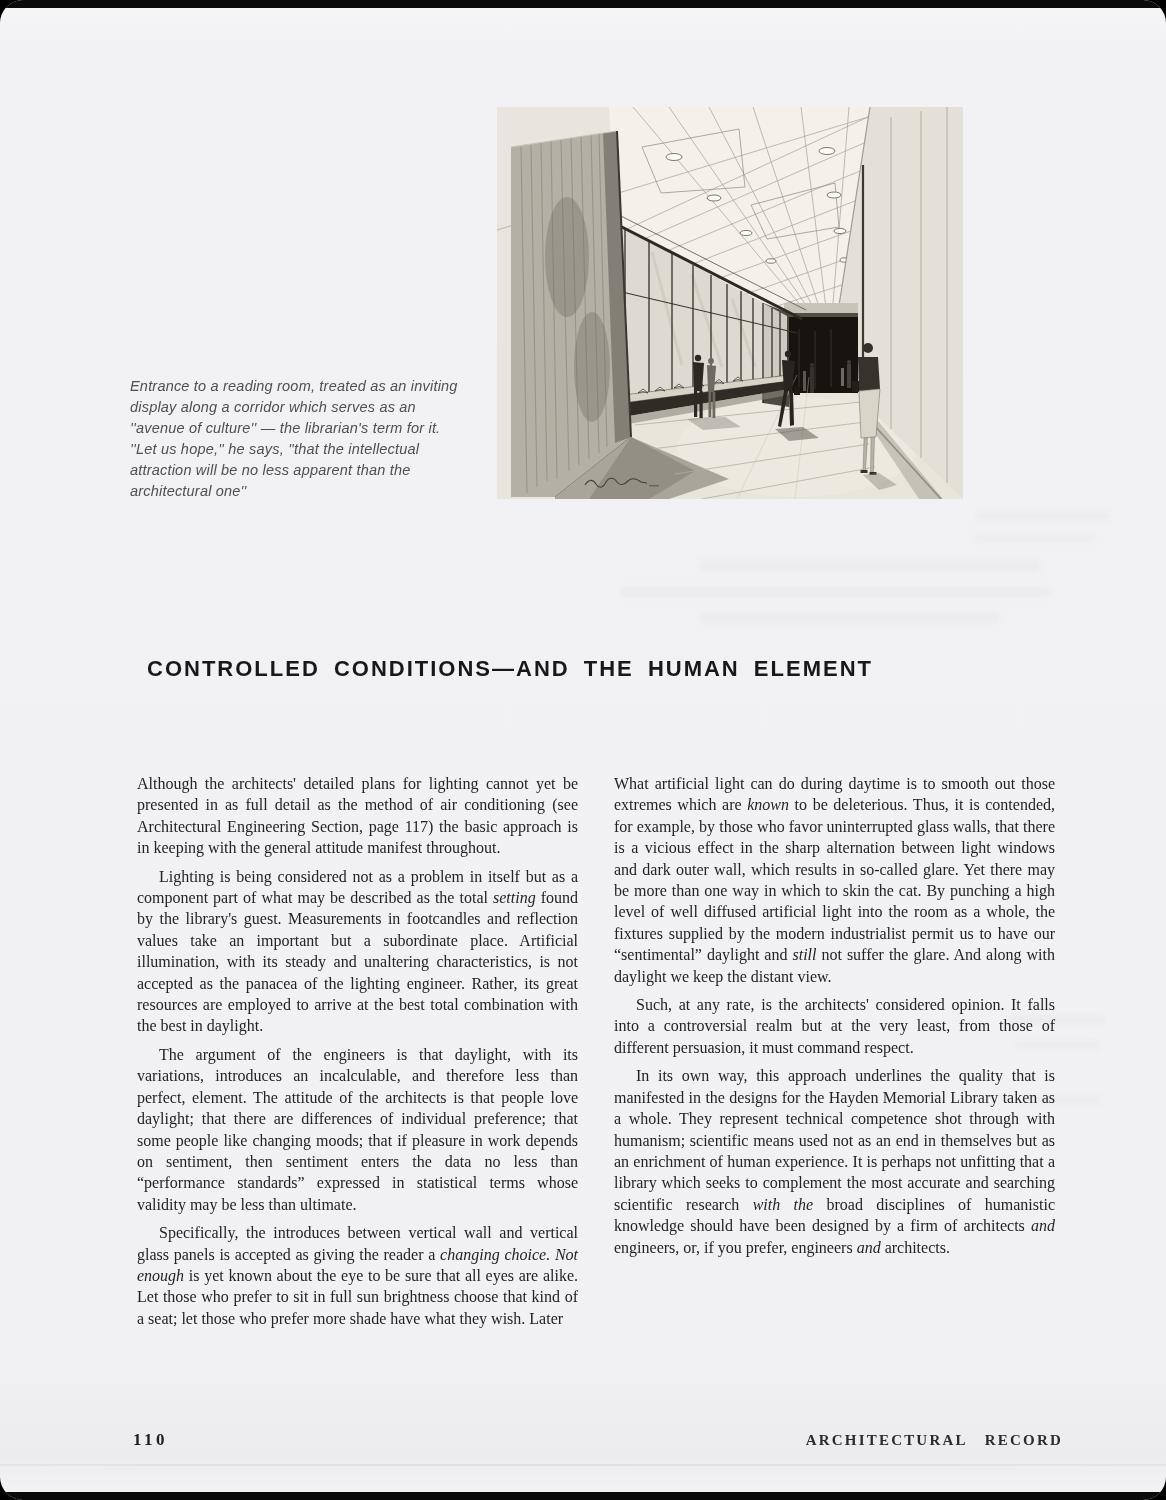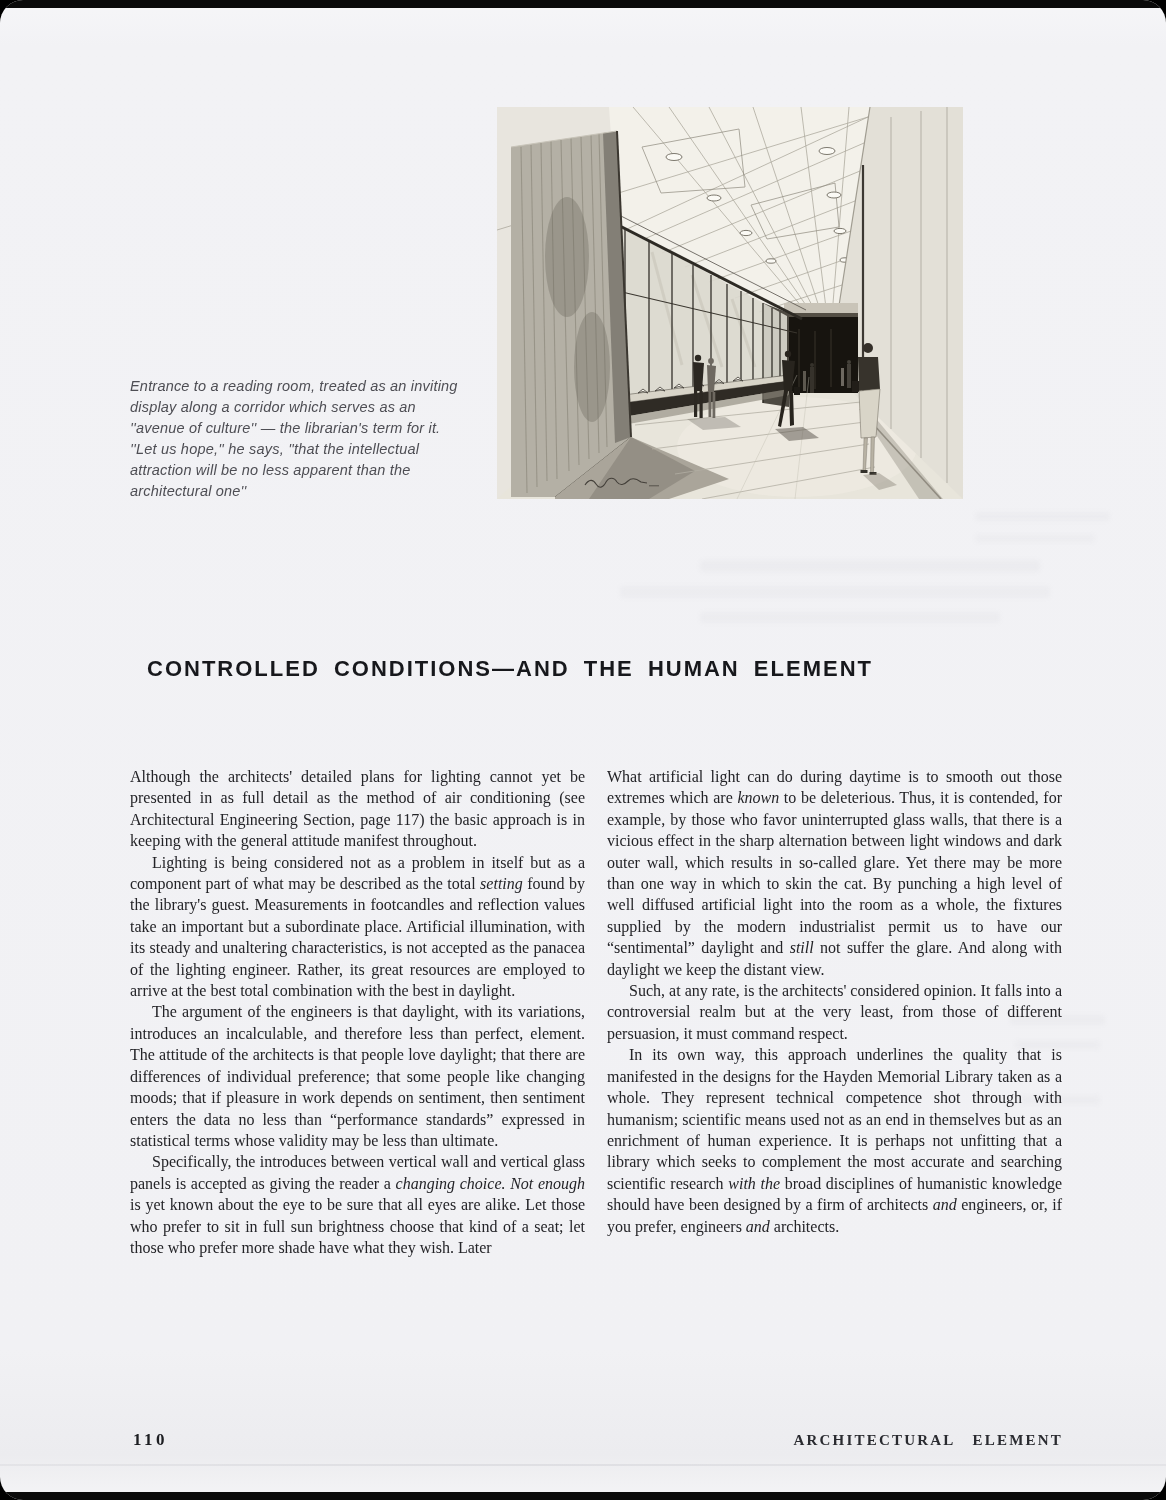--- a/index.html
+++ b/index.html
@@ -29,21 +29,21 @@
   .headline{
     position:absolute;left:131px;top:640px;width:900px;margin:16px;
     font-family:"Liberation Sans",sans-serif;font-weight:bold;
     font-size:22px;letter-spacing:2px;word-spacing:6px;color:#17181c;
   }
 
   .col{position:absolute;top:766px;width:455px;text-align:justify;
     font-size:16px;line-height:21.4px;}
   .col.left{left:130px;}
   .col.right{left:607px;}
-  .col p{margin:0;text-indent:22px;}
+  .col p{margin:7px;text-indent:22px;}
   .col p:first-child{text-indent:0;}
 
   .footer-num{
     position:absolute;left:133px;top:1430px;
     font-weight:bold;font-size:17px;letter-spacing:3.5px;color:#1d1e22;
   }
   .footer-pub{
     position:absolute;right:103px;top:1432px;
     font-weight:bold;font-size:15px;letter-spacing:2.2px;word-spacing:12px;color:#2a2b30;
   }
@@ -269,17 +269,17 @@
       <p><span>The argument of the engineers is that daylight, with its variations, introduces an incalculable, and therefore less than perfect, element. The attitude of the architects is that people love daylight; that there are differences of individual preference; that some people like changing moods; that if pleasure in work depends on sentiment, then sentiment enters the data no less than “performance standards” expressed in statistical terms whose validity may be less than ultimate.</span></p>
       <p><span>Specifically, the introduces between vertical wall and vertical glass panels is accepted as giving the reader a </span><i>changing choice. Not enough</i><span> is yet known about the eye to be sure that all eyes are alike. Let those who prefer to sit in full sun brightness choose that kind of a seat; let those who prefer more shade have what they wish. Later</span></p>
     </div>
   <div class="col right">
       <p><span>What artificial light can do during daytime is to smooth out those extremes which are </span><i>known</i><span> to be deleterious. Thus, it is contended, for example, by those who favor uninterrupted glass walls, that there is a vicious effect in the sharp alternation between light windows and dark outer wall, which results in so-called glare. Yet there may be more than one way in which to skin the cat. By punching a high level of well diffused artificial light into the room as a whole, the fixtures supplied by the modern industrialist permit us to have our “sentimental” daylight and </span><i>still</i><span> not suffer the glare. And along with daylight we keep the distant view.</span></p>
       <p><span>Such, at any rate, is the architects' considered opinion. It falls into a controversial realm but at the very least, from those of different persuasion, it must command respect.</span></p>
       <p><span>In its own way, this approach underlines the quality that is manifested in the designs for the Hayden Memorial Library taken as a whole. They represent technical competence shot through with humanism; scientific means used not as an end in themselves but as an enrichment of human experience. It is perhaps not unfitting that a library which seeks to complement the most accurate and searching scientific research </span><i>with the</i><span> broad disciplines of humanistic knowledge should have been designed by a firm of architects </span><i>and</i><span> engineers, or, if you prefer, engineers </span><i>and</i><span> architects.</span></p>
     </div>
 
   <div class="footer-num">110</div>
-  <div class="footer-pub">ARCHITECTURAL  ELEMENT</div>
+  <div class="footer-pub">ARCHITECTURAL  RECORD</div>
 
   <div class="scan-seam"></div>
   <div class="scan-bar bottom"></div>
 </div>
 
 </body></html>

